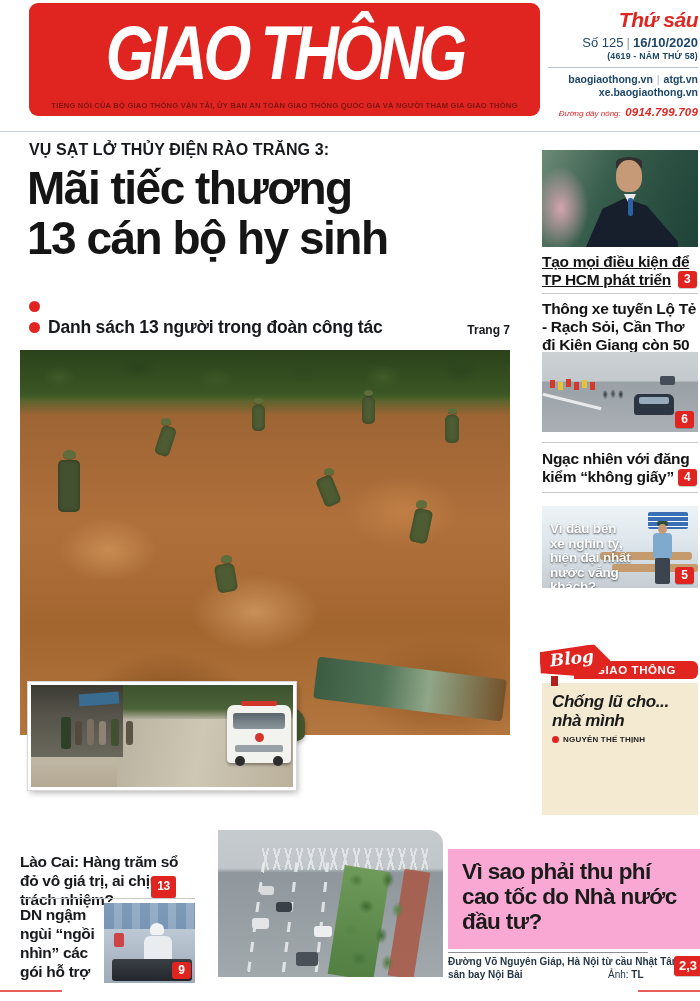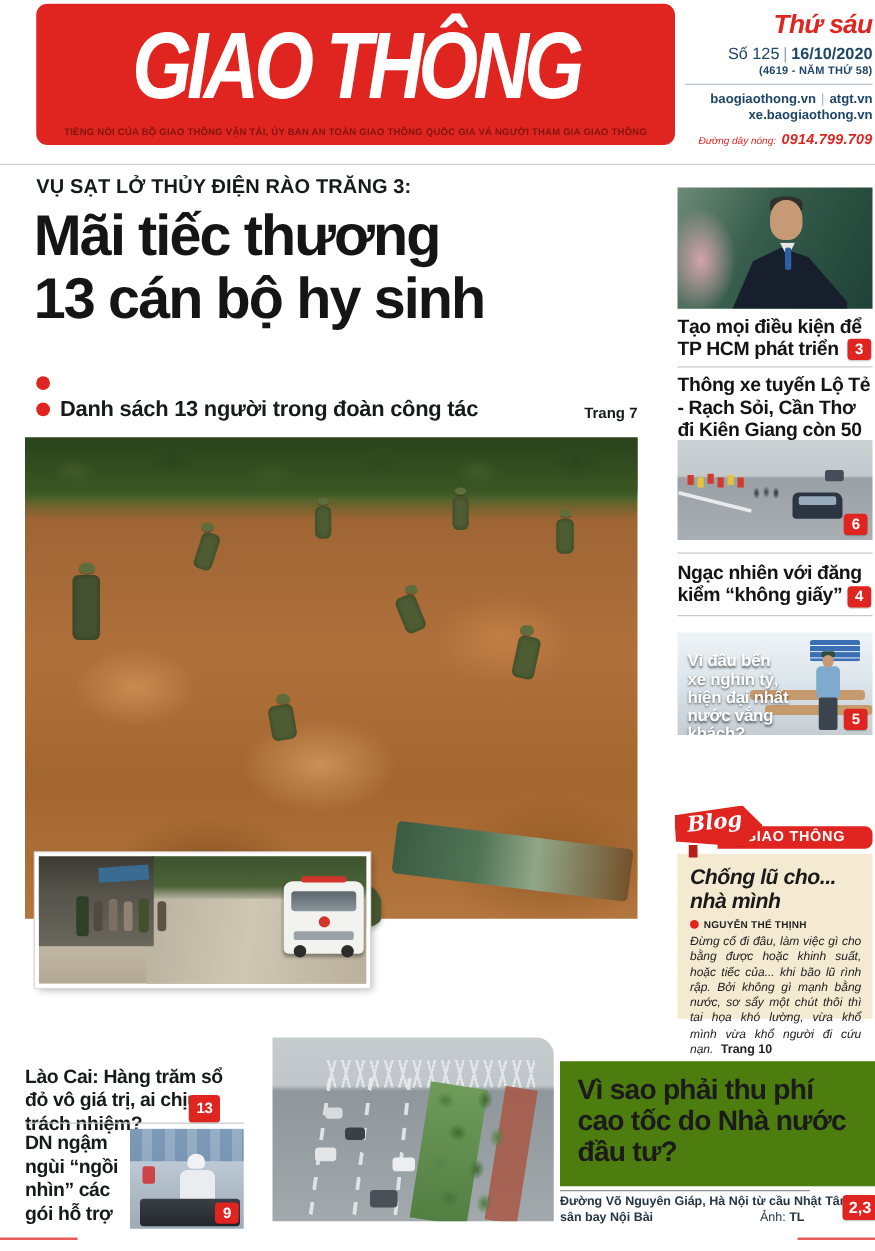--- a/index.html
+++ b/index.html
@@ -102,21 +102,21 @@
   .rc-photo1 { left:542px; top:150px; width:156px; height:97px; overflow:hidden;
     background:radial-gradient(40px 60px at 12% 60%, #d3a4ae 0%, rgba(0,0,0,0) 70%),
       linear-gradient(115deg, #6e8a78 0%, #375d4c 40%, #1e4237 100%); }
   .pm-suit { position:absolute; left:44px; top:44px; width:92px; height:53px; background:#161f2b;
     clip-path:polygon(0 100%, 18% 28%, 42% 8%, 66% 22%, 100% 90%, 100% 100%); }
   .pm-head { position:absolute; left:74px; top:10px; width:26px; height:32px; background:#c79a77; border-radius:48% 48% 42% 42%; }
   .pm-hair { position:absolute; left:74px; top:7px; width:26px; height:11px; background:#31302e; border-radius:50% 50% 0 0; }
   .pm-shirt { position:absolute; left:82px; top:44px; width:12px; height:12px; background:#e8e8e8; clip-path:polygon(0 0,100% 0,50% 100%); }
   .pm-tie { position:absolute; left:86px; top:48px; width:5px; height:18px; background:#2e5fa3; border-radius:2px; }
   .rc-h { left:542px; width:156px; font-size:15.5px; font-weight:800; line-height:1.17; letter-spacing:-.3px; color:#141414; }
-  .rc-h1 { top:253px; }
+  .rc-h1 { top:253px;text-decoration:underline; }
   .rc-h2 { top:300px; }
   .rc-h3 { top:450px; }
   .badge { position:absolute; background:#e02521; color:#fff; font-weight:800; font-size:12px;
     padding:1px 6px 2px 6px; border-radius:3px; box-shadow:0 1px 0 rgba(0,0,0,.2); }
   .rc-rule { left:542px; width:156px; height:1px; background:#c9c9c9; }
   .rc-photo2 { left:542px; top:352px; width:156px; height:80px; overflow:hidden;
     background:linear-gradient(180deg,#ccd1d4 0%, #c3c9cc 36%, #9aa1a6 38%, #a9afb4 100%); }
   .flag { position:absolute; width:5px; height:8px; }
   .rc2-people { position:absolute; left:58px; top:34px; width:26px; height:14px;
     background:radial-gradient(4px 7px at 20% 60%, #2d3338, rgba(0,0,0,0) 70%),
@@ -187,21 +187,21 @@
   .trees-r { position:absolute; left:152px; top:34px; width:40px; height:112px; transform:rotate(9deg);
     background:radial-gradient(9px 12px at 30% 15%, #3f6b31, rgba(0,0,0,0) 70%),
       radial-gradient(9px 12px at 65% 40%, #558547, rgba(0,0,0,0) 70%),
       radial-gradient(9px 12px at 35% 65%, #3f6b31, rgba(0,0,0,0) 70%),
       radial-gradient(9px 12px at 60% 88%, #4d7a3c, rgba(0,0,0,0) 70%); }
   .lane { position:absolute; width:3px; height:120px; top:32px; opacity:.9;
     background:repeating-linear-gradient(180deg,#e8eaeb 0 10px, rgba(0,0,0,0) 10px 20px); }
   .car { position:absolute; border-radius:3px; }
 
   
-  .gray-box { left:448px; top:849px; width:252px; height:100px; background:#4d7c0f; padding:10px 10px 0 14px; }
+  .gray-box { left:448px; top:849px; width:252px; height:100px; background:#f9a8d4; padding:10px 10px 0 14px; }
   .gray-head { font-size:22.5px; font-weight:900; line-height:25px; letter-spacing:-.6px; color:#1b1b1b; }
   .cap-rule { left:448px; top:952px; width:200px; height:1px; background:#8f8f8f; }
   .c-caption { left:448px; top:956px; width:250px; font-size:10px; font-weight:800; color:#263645; line-height:12.5px; }
   .credit { position:absolute; left:160px; top:13px; font-weight:400; color:#263645; }
   .credit b { font-weight:800; }
   .badge-23 { left:674px; top:956px; font-size:13px; padding:2px 5px 3px 5px; }
 
   
   .foot-line { top:990px; height:2px; background:#e02521; opacity:.75; }
   .foot-bar { left:66px; top:983px; width:568px; height:15px; background:#e02521; border-radius:2px;
@@ -367,23 +367,20 @@
   </div>
   <div class="abs blog-box">
     <div class="blog-title">
       <span style="display:block">Chống lũ cho...</span>
       <span style="display:block">nhà mình</span>
     </div>
     <div class="blog-author">
       <span class="pen-icon"></span>
       <span>NGUYỄN THẾ THỊNH</span>
     </div>
-    <div class="blog-body">
-      <span>Đừng cố đi đâu, làm việc gì cho bằng được hoặc khinh suất, hoặc tiếc của... khi bão lũ rình rập. Bởi không gì mạnh bằng nước, sơ sẩy một chút thôi thì tai họa khó lường, vừa khổ mình vừa khổ người đi cứu nạn.</span><span class="pg">Trang 10</span>
-    </div>
   </div>
 
   <div class="abs storyA">
     <span>Lào Cai: Hàng trăm sổ đỏ vô giá trị, ai chịu trách nhiệm?</span>
     <span class="badge">13</span>
   </div>
   <div class="abs rule-A"></div>
   <div class="abs storyB-text">DN ngậm ngùi “ngồi nhìn” các gói hỗ trợ</div>
   <div class="abs storyB-photo">
     <div class="fw-shelf"></div>

